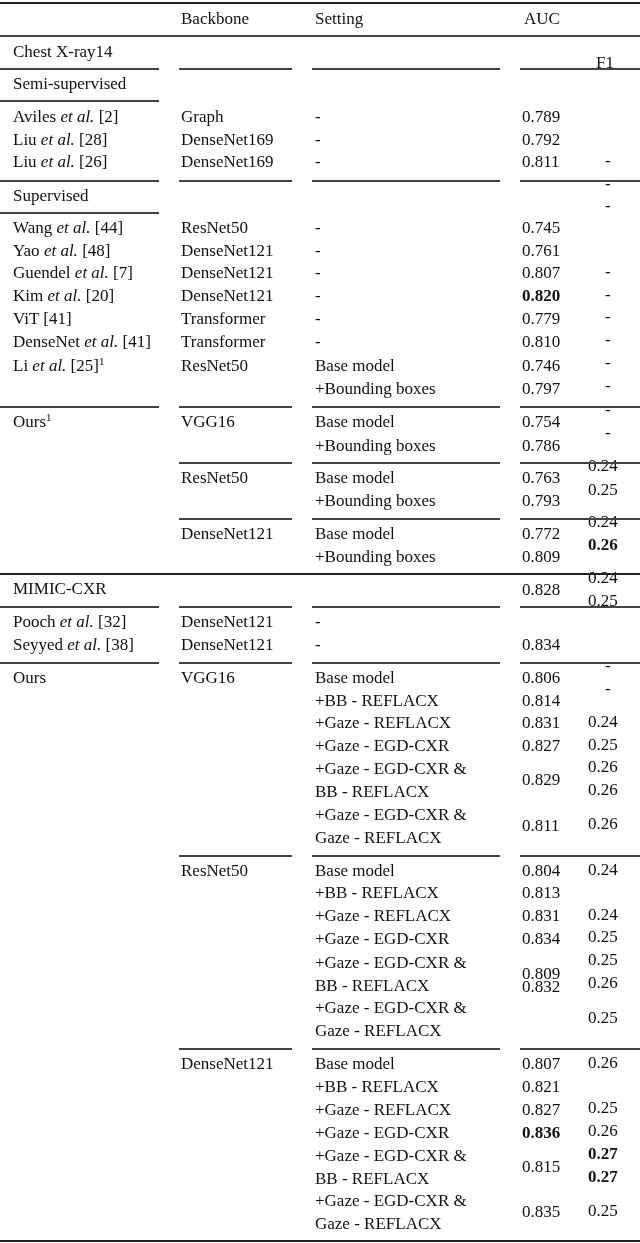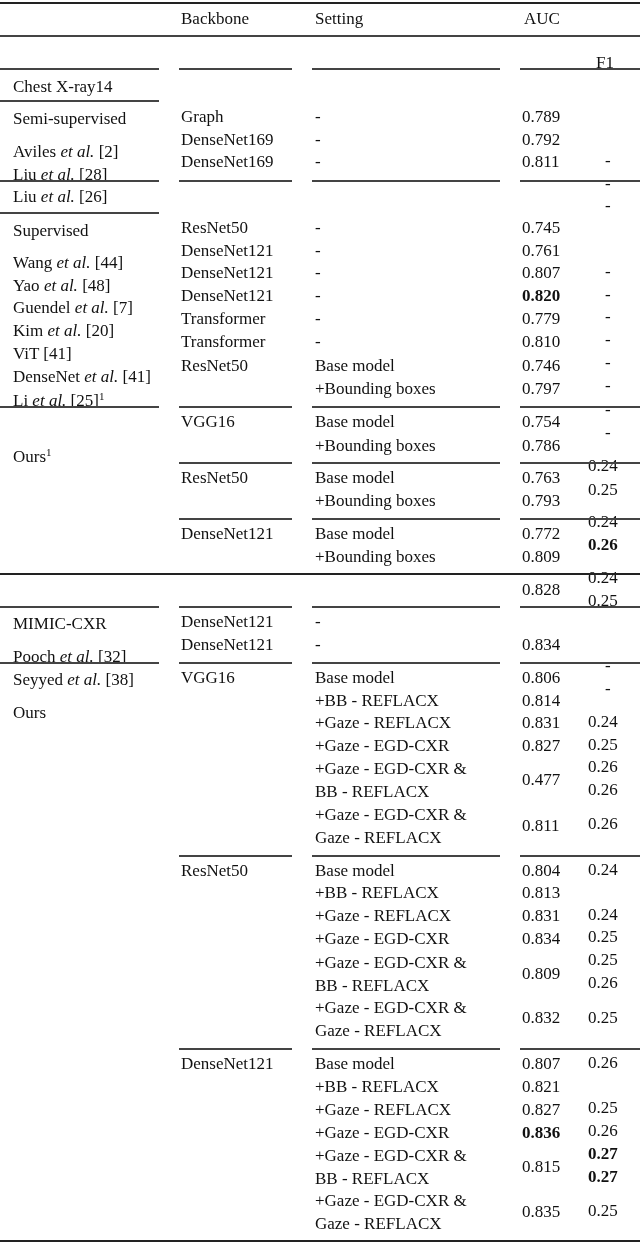--- a/index.html
+++ b/index.html
@@ -2,21 +2,21 @@
 <html><head>
   <meta charset="utf-8">
   <style>
     html, body { margin: 0; padding: 0; background: #ffffff; }
     body { width: 640px; height: 1243px; position: relative; overflow: hidden;
            font-family: "Liberation Serif", "DejaVu Serif", serif; font-size: 17px; color: #111; }
     .rule { position: absolute; background: #333; height: 1px; }
     .rule.thick { height: 2px; background: #222; }
     .rule.mid { height: 1.5px; background: #444; }
     .cell { position: absolute; white-space: nowrap; line-height: 22px; transform: translateY(-50%); }
-    .c0 { left: 13px; margin-top: 35px; }
+    .c0 { left: 13px; }
     .c1 { left: 181px; }
     .c2 { left: 315px; }
     .c3 { left: 522px; }
     .c4 { left: 588px; margin-top: 44px; }
     .c4.dash { left: 605px; }
     i { font-style: italic; }
     sup { font-size: 11px; vertical-align: 6px; line-height: 0; }
     b { font-weight: bold; }
   </style>
 </head>
@@ -157,21 +157,21 @@
 <div class="cell c3" style="top: 701px;">0.814</div>
 <div class="cell c4" style="top: 701px;">0.25</div>
 <div class="cell c2" style="top: 723px;">+Gaze - REFLACX</div>
 <div class="cell c3" style="top: 723px;">0.831</div>
 <div class="cell c4" style="top: 723px;">0.26</div>
 <div class="cell c2" style="top: 746px;">+Gaze - EGD-CXR</div>
 <div class="cell c3" style="top: 746px;">0.827</div>
 <div class="cell c4" style="top: 746px;">0.26</div>
 <div class="cell c2" style="top: 768.5px;">+Gaze - EGD-CXR &amp;</div>
 <div class="cell c2" style="top: 791.5px;">BB - REFLACX</div>
-<div class="cell c3" style="top: 780px;">0.477</div>
+<div class="cell c3" style="top: 780px;">0.829</div>
 <div class="cell c4" style="top: 780px;">0.26</div>
 <div class="cell c2" style="top: 814.5px;">+Gaze - EGD-CXR &amp;</div>
 <div class="cell c2" style="top: 837.5px;">Gaze - REFLACX</div>
 <div class="cell c3" style="top: 826px;">0.811</div>
 <div class="cell c4" style="top: 826px;">0.24</div>
 <div class="cell c1" style="top: 871px;">ResNet50</div>
 <div class="cell c2" style="top: 871px;">Base model</div>
 <div class="cell c3" style="top: 871px;">0.804</div>
 <div class="cell c4" style="top: 871px;">0.24</div>
 <div class="cell c2" style="top: 893px;">+BB - REFLACX</div>
@@ -182,21 +182,21 @@
 <div class="cell c4" style="top: 916px;">0.25</div>
 <div class="cell c2" style="top: 939px;">+Gaze - EGD-CXR</div>
 <div class="cell c3" style="top: 939px;">0.834</div>
 <div class="cell c4" style="top: 939px;">0.26</div>
 <div class="cell c2" style="top: 962.5px;">+Gaze - EGD-CXR &amp;</div>
 <div class="cell c2" style="top: 985.5px;">BB - REFLACX</div>
 <div class="cell c3" style="top: 974px;">0.809</div>
 <div class="cell c4" style="top: 974px;">0.25</div>
 <div class="cell c2" style="top: 1007.5px;">+Gaze - EGD-CXR &amp;</div>
 <div class="cell c2" style="top: 1030.5px;">Gaze - REFLACX</div>
-<div class="cell c3" style="top: 1018px;">0.832</div>
+<div class="cell c3" style="top: 987px;">0.832</div>
 <div class="cell c4" style="top: 1019px;">0.26</div>
 <div class="cell c1" style="top: 1064px;">DenseNet121</div>
 <div class="cell c2" style="top: 1064px;">Base model</div>
 <div class="cell c3" style="top: 1064px;">0.807</div>
 <div class="cell c4" style="top: 1064px;">0.25</div>
 <div class="cell c2" style="top: 1087px;">+BB - REFLACX</div>
 <div class="cell c3" style="top: 1087px;">0.821</div>
 <div class="cell c4" style="top: 1087px;">0.26</div>
 <div class="cell c2" style="top: 1110px;">+Gaze - REFLACX</div>
 <div class="cell c3" style="top: 1110px;">0.827</div>

